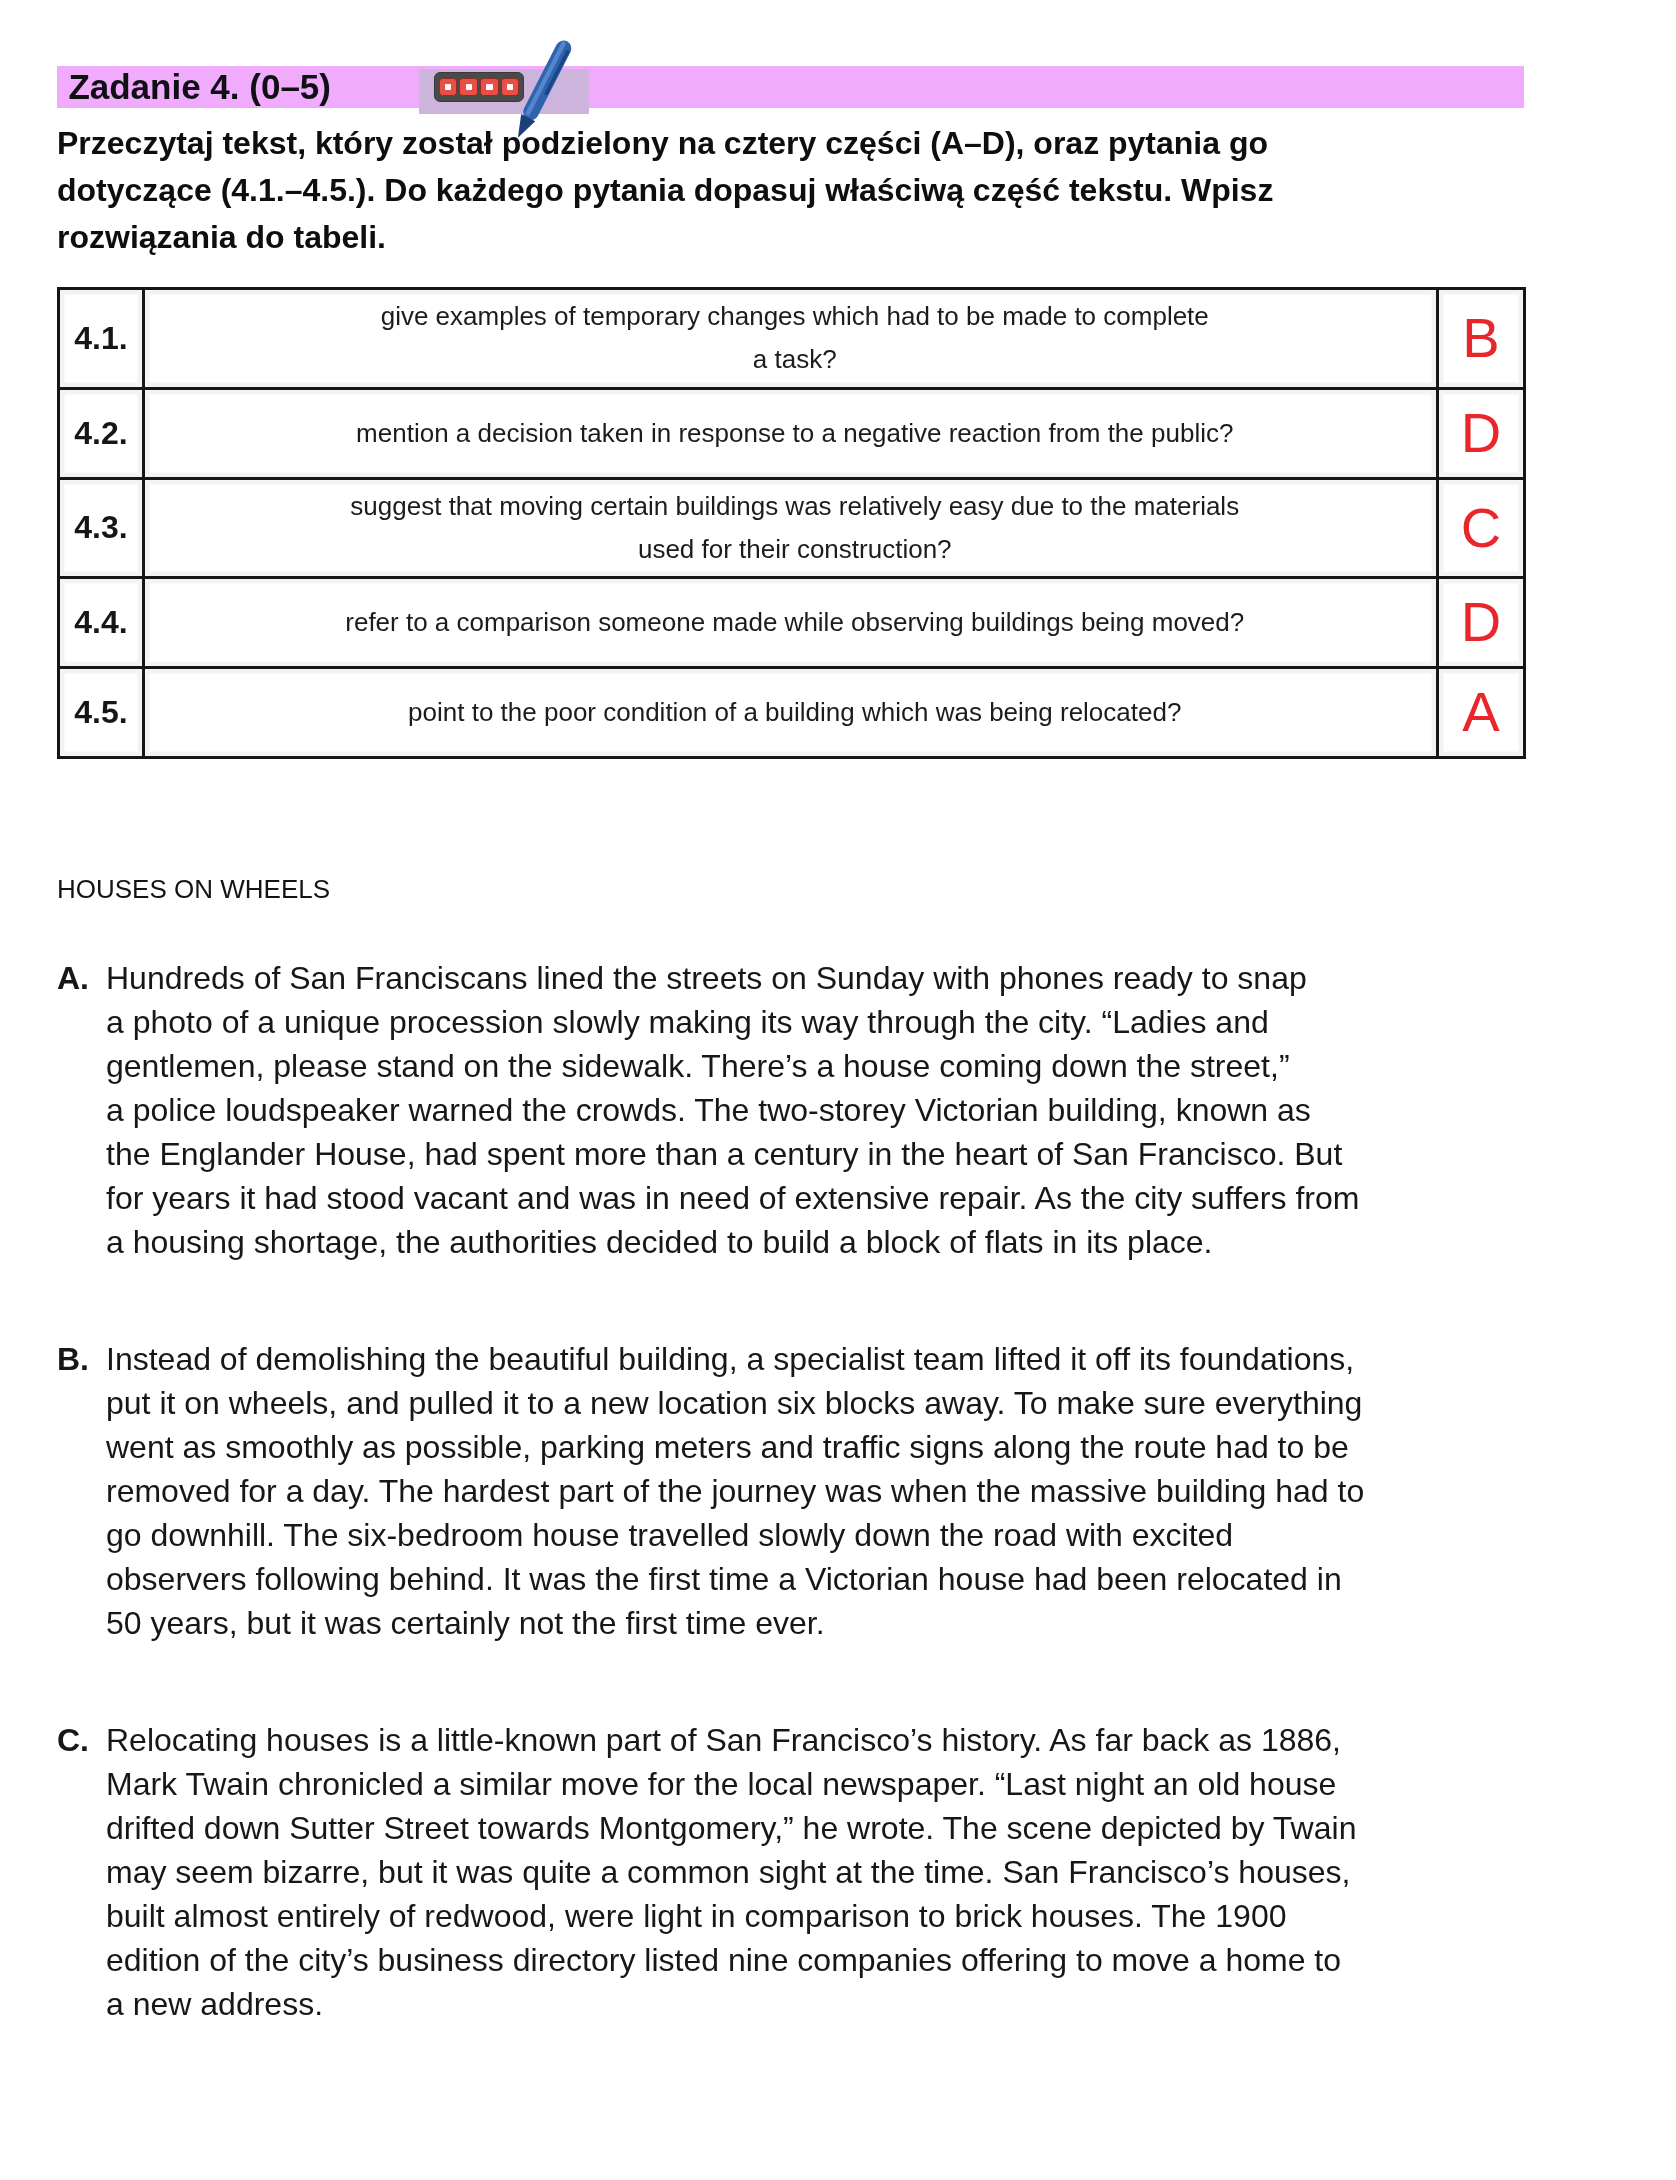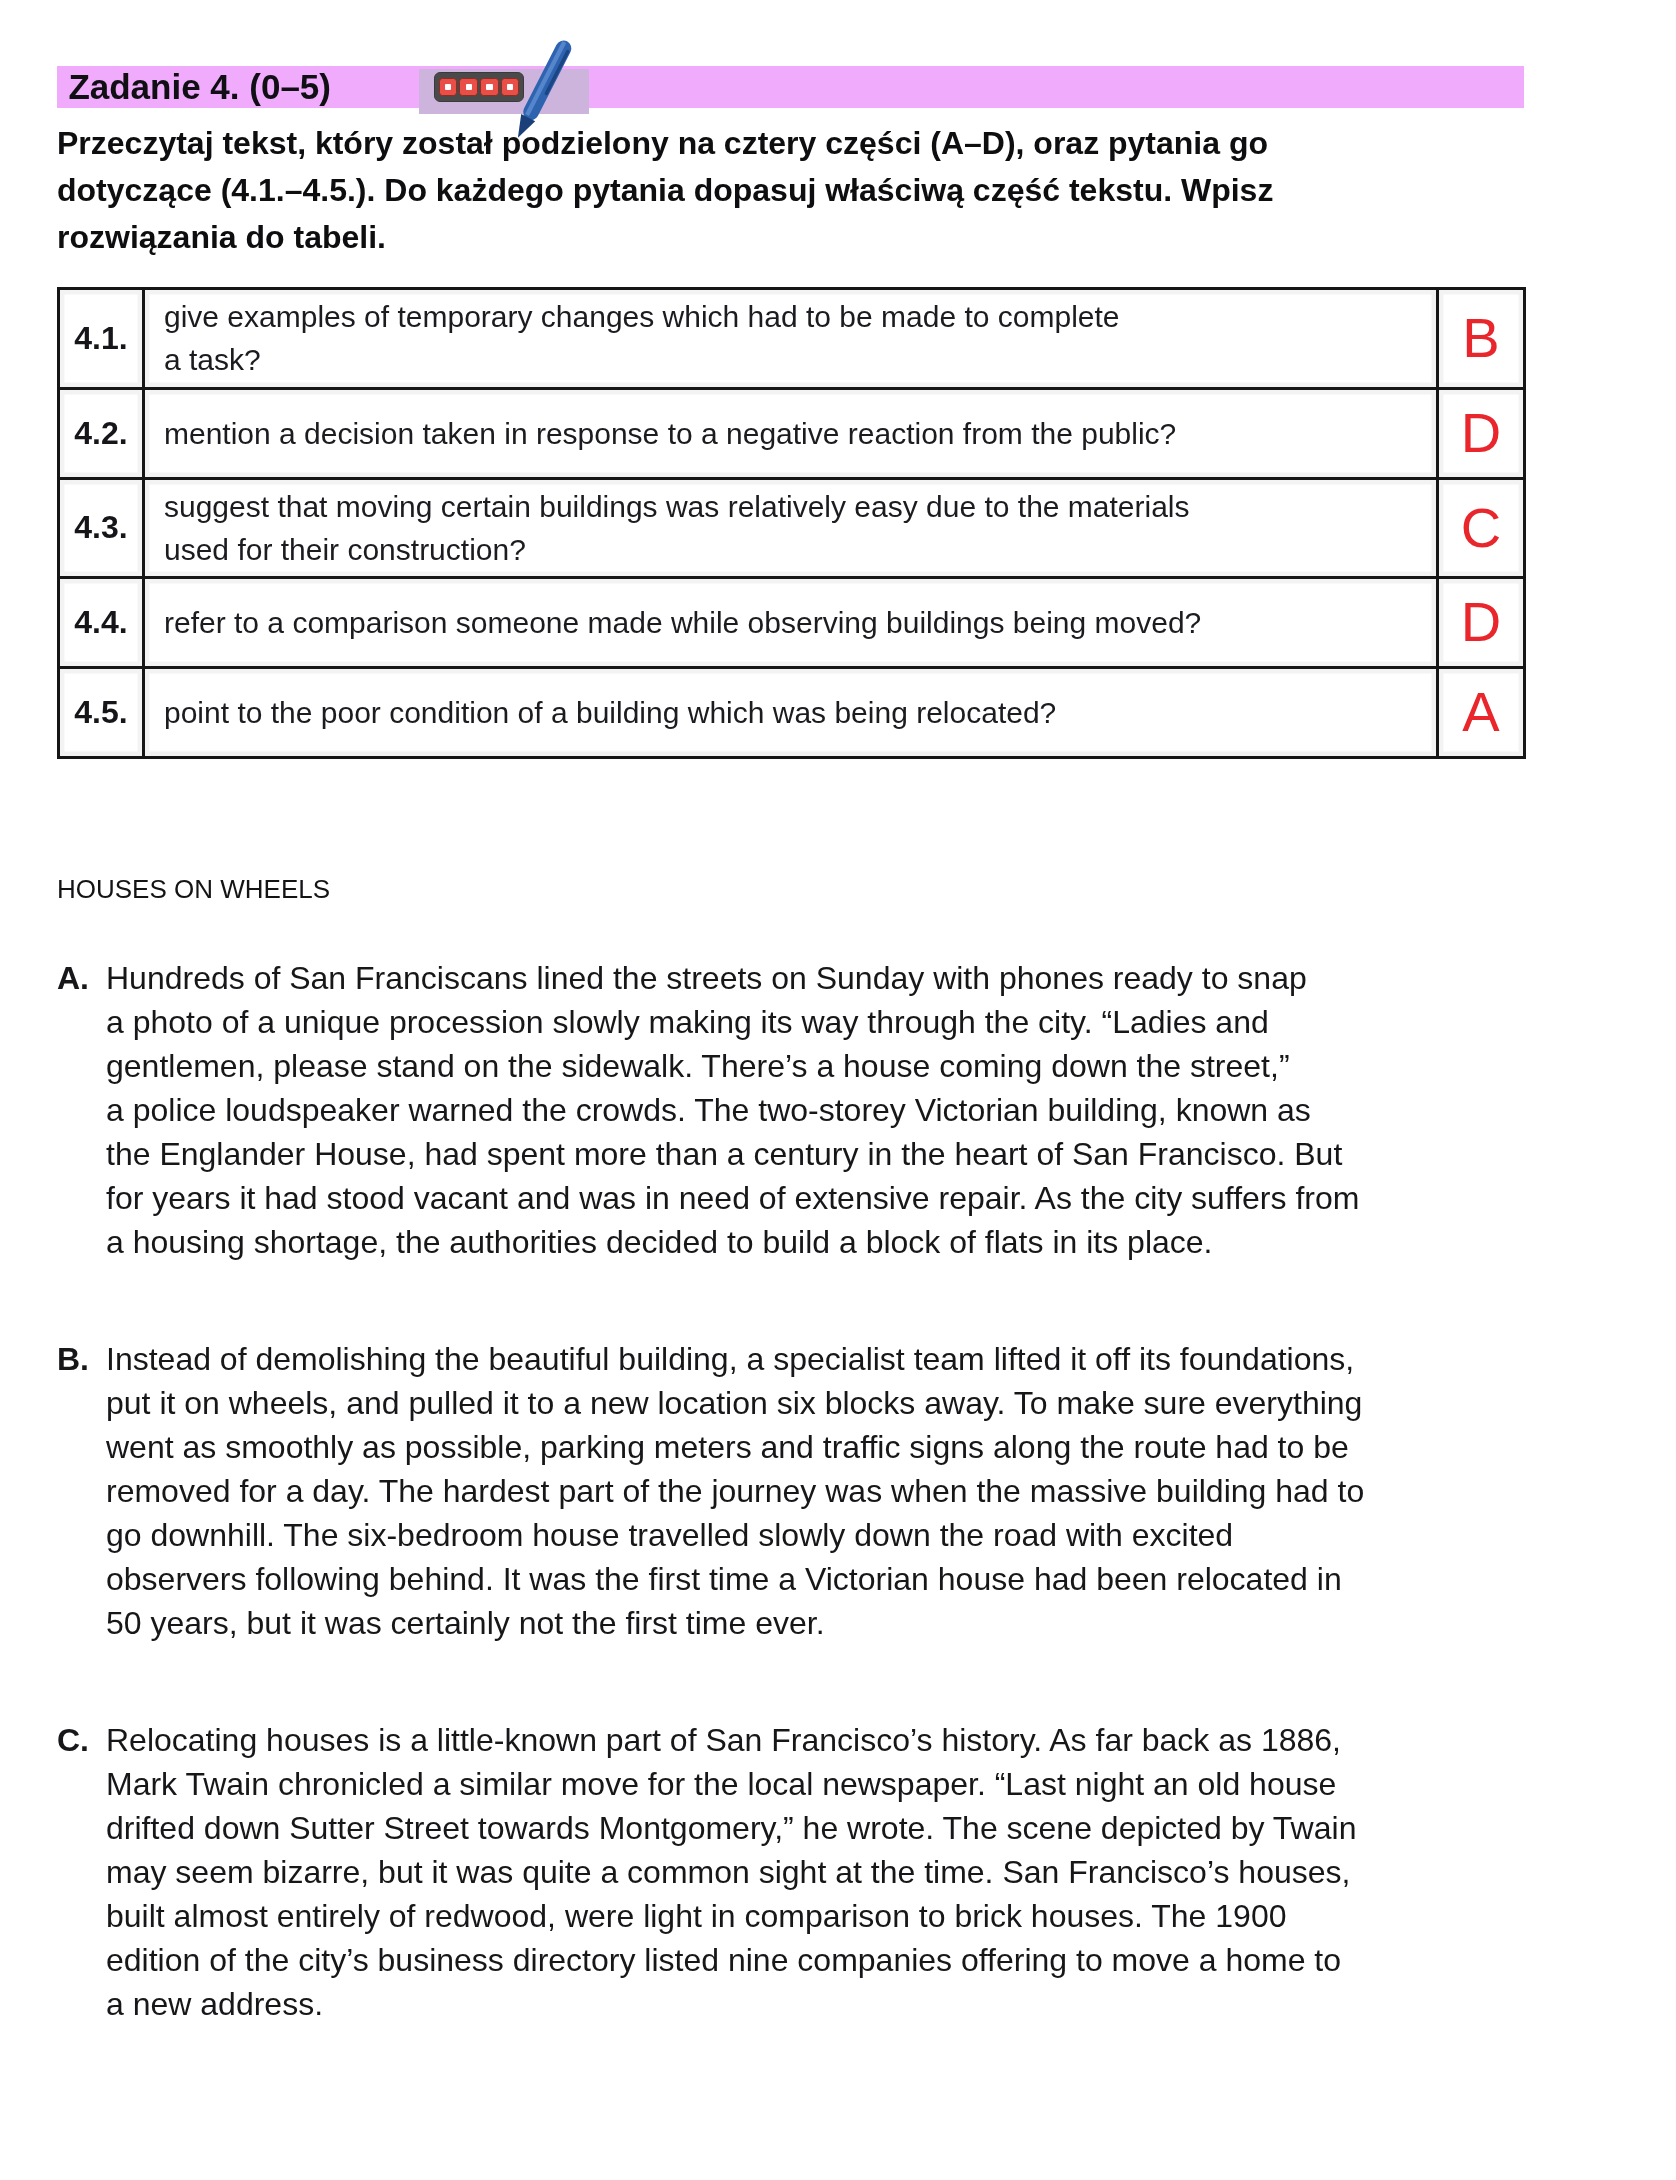--- a/index.html
+++ b/index.html
@@ -95,21 +95,21 @@
     width: 1469px;
     table-layout: fixed;
   }
   table.match tr { height: 90px; }
   table.match td {
     border: 3.5px solid #161616;
     vertical-align: middle;
     box-shadow: inset 0 0 0 4.4px rgba(190,190,195,0.18);
   }
   td.num { width: 85px; text-align: center; font-weight: 700; font-size: 32px; color: #15151a; }
-  td.q   { font-size: 30px; line-height: 43px; padding: 5.2px 10.5px 5.2px 19px; color: #1b1b20; }
+  td.q   { font-size: 26px; line-height: 43px; padding: 5.2px 10.5px 5.2px 19px; color: #1b1b20; text-align: center; }
   td.ans { width: 87px; text-align: center; font-size: 56px; line-height: 1; color: #e8262b; }
 
   
   .reading-title {
     margin-top: 115px;
     width: 1469px;
     text-align: left;
     font-size: 26px;
     color: #141416;
   }

